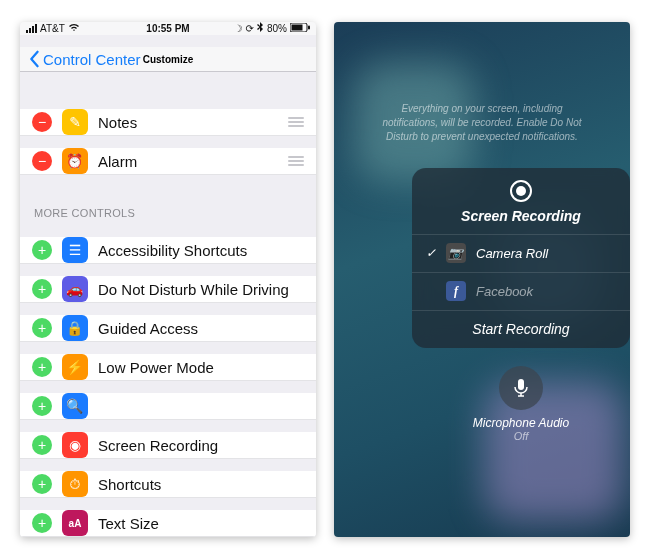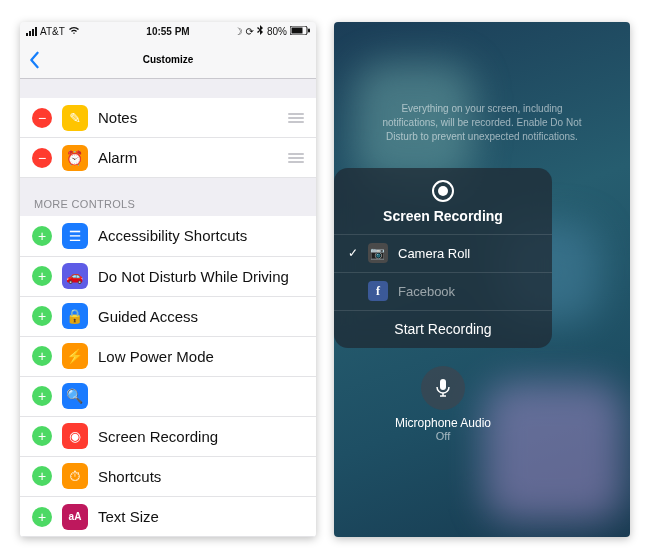--- a/index.html
+++ b/index.html
@@ -8,21 +8,21 @@
     background: #fff;
     font-family: -apple-system, "Helvetica Neue", Arial, sans-serif;
     display: flex; gap: 18px; padding: 22px 20px;
   }
   .phone {
     flex: 1; height: 515px; border-radius: 4px;
     box-shadow: 0 2px 8px rgba(0,0,0,0.25);
     overflow: hidden; position: relative;
   }
   
-  .left { background: #efeef3; display: flex; flex-direction: column; }
+  .left { background: #efeef3; display: flex; flex-direction: column; gap: 12px; }
   .statusbar {
     height: 20px; background: #f7f7f8; display: flex;
     align-items: center; font-size: 10px; padding: 0 6px;
     color: #111; justify-content: space-between;
   }
   .sb-left, .sb-right { display: flex; align-items: center; gap: 3px; }
   .sb-center { position: absolute; left: 50%; transform: translateX(-50%); font-weight: 600; }
   .bars { display: inline-flex; gap: 1px; align-items: flex-end; }
   .bars i { width: 2px; background: #111; display: block; }
   .bars i:nth-child(1){height:3px}.bars i:nth-child(2){height:5px}.bars i:nth-child(3){height:7px}.bars i:nth-child(4){height:9px}
@@ -52,21 +52,21 @@
   .app-icon {
     width: 26px; height: 26px; border-radius: 6px; flex-shrink: 0;
     display: flex; align-items: center; justify-content: center; color: #fff; font-size: 14px;
   }
   .row-label { font-size: 15px; color: #111; flex: 1; }
   .grip { width: 16px; display: flex; flex-direction: column; gap: 2px; }
   .grip i { height: 2px; background: #c7c7cc; border-radius: 1px; }
   
   .right {
     background: linear-gradient(160deg,#1b3d57 0%, #265d6f 40%, #1e4f64 70%, #173a50 100%);
-    display: flex; align-items: center; justify-content: flex-start;
+    display: flex; align-items: center; justify-content: flex-end; font-style: italic;
   }
   .blur-blob { position:absolute; border-radius:30px; filter: blur(18px); opacity:.5; }
   .bb1{width:120px;height:120px;background:#6fa6a6;top:40px;left:20px}
   .bb2{width:140px;height:140px;background:#a98fce;top:360px;left:150px}
   .bb3{width:100px;height:100px;background:#4a87a5;top:200px;right:30px}
   .disclaimer {
     position: absolute; top: 80px; left: 0; right: 0; text-align: center;
     color: rgba(255,255,255,.55); font-size: 10px; padding: 0 40px; line-height: 1.4;
   }
   .sheet {
@@ -137,20 +137,21 @@
           </svg>
       </span>
     </div>
   </div>
 
   <div class="navbar">
     <div class="back">
       <svg viewBox="0 0 12 20">
           <path d="M10 2 L3 10 L10 18" stroke="#157efb" stroke-width="2.5" fill="none" stroke-linecap="round" stroke-linejoin="round"></path>
         </svg>
+      <span>Control Center</span>
     </div>
     <div class="nav-title">Customize</div>
   </div>
 
   <div class="section-gap"></div>
 
   <div class="row">
     <div class="action-circle ac-remove">−</div>
     <div class="app-icon" style="background:#ffc400">✎</div>
     <div class="row-label">Notes</div>

